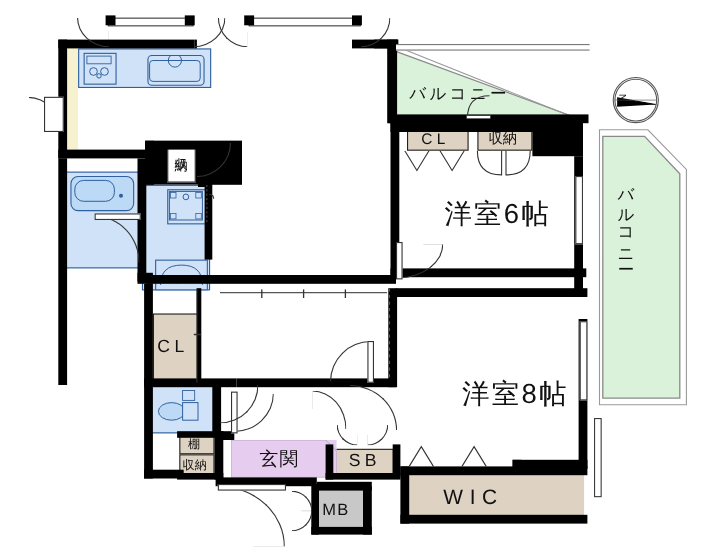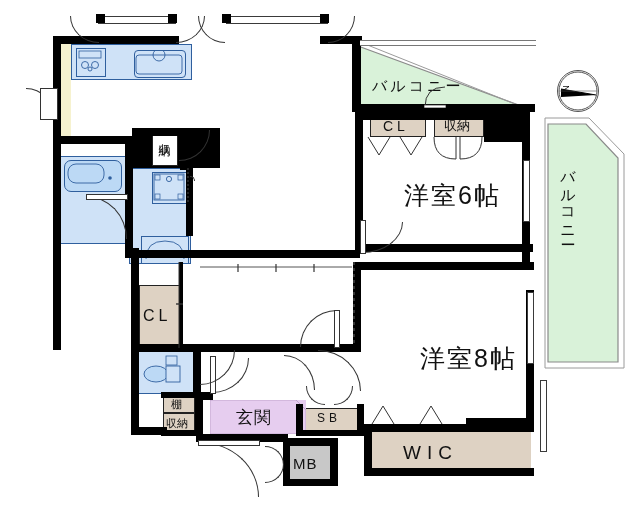--- a/index.html
+++ b/index.html
@@ -169,21 +169,21 @@
   <div class="abs fill-closet ol-thin" style="left:370px;top:115px;width:56px;height:22px;"></div>
   <div class="lbl lbl-cl" style="left:383px;top:119px;font-size:14px;">CL</div>
 
   <div class="abs fill-closet ol-thin" style="left:434px;top:115px;width:50px;height:22px;"></div>
   <div class="lbl lbl-tiny" style="left:444px;top:119px;font-size:13px;letter-spacing:0;">収納</div>
 
   <div class="abs fill-closet" style="left:371px;top:430px;width:160px;height:44px;"></div>
   <div class="lbl lbl-cl" style="left:403px;top:443px;font-size:19px;letter-spacing:6px;">WIC</div>
 
   <div class="abs fill-closet ol-thin" style="left:302px;top:408px;width:56px;height:24px;"></div>
-  <div class="lbl lbl-tiny" style="left:317px;top:412px;font-size:12px;letter-spacing:4px;">SB</div>
+  <div class="lbl lbl-tiny" style="left:317px;top:412px;font-size:16px;letter-spacing:4px;">SB</div>
 
   <div class="abs fill-mb" style="left:289px;top:443px;width:42px;height:40px;"></div>
   <div class="lbl lbl-mb" style="left:293px;top:456px;font-size:15px;letter-spacing:1px;">MB</div>
 
   <div class="abs fill-genkan" style="left:210px;top:400px;width:96px;height:34px;">
     <svg width="96" height="34" style="display:block">
       <polygon points="0,0 86,0 96,10 96,34 0,34" fill="#e6cdef" stroke="#b69ac4" stroke-width="0.8"></polygon>
     </svg>
   </div>
   <div class="lbl lbl-sm" style="left:236px;top:409px;font-size:17px;letter-spacing:1px;text-align:center;">玄関</div>

